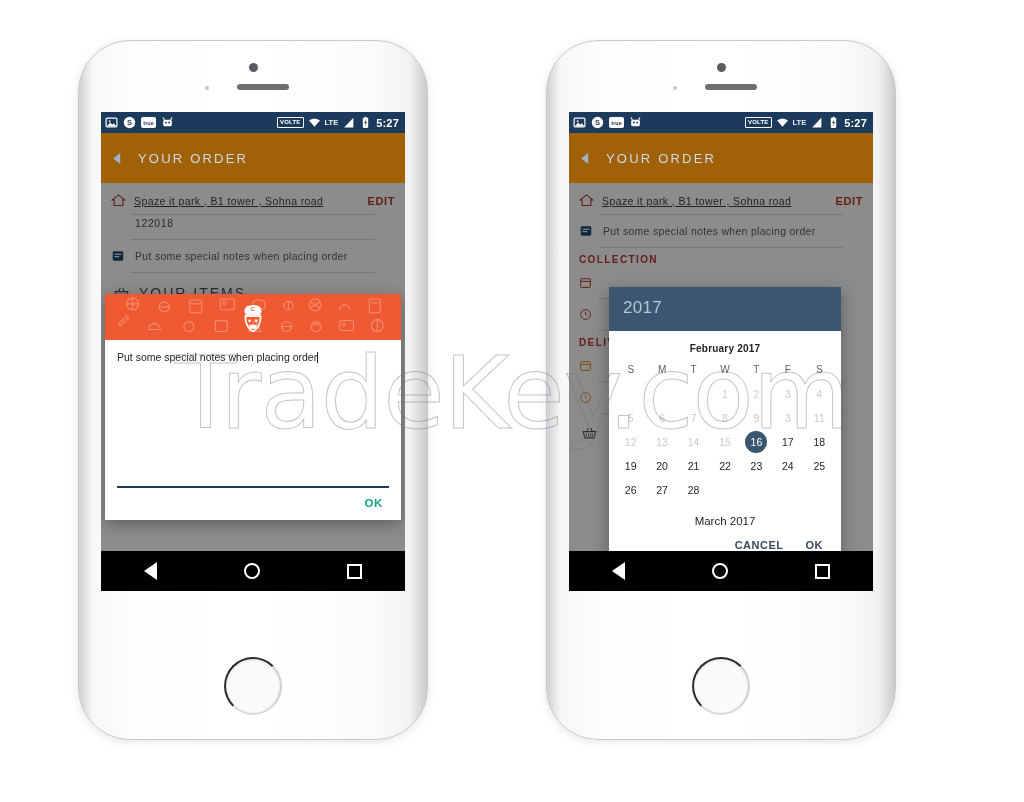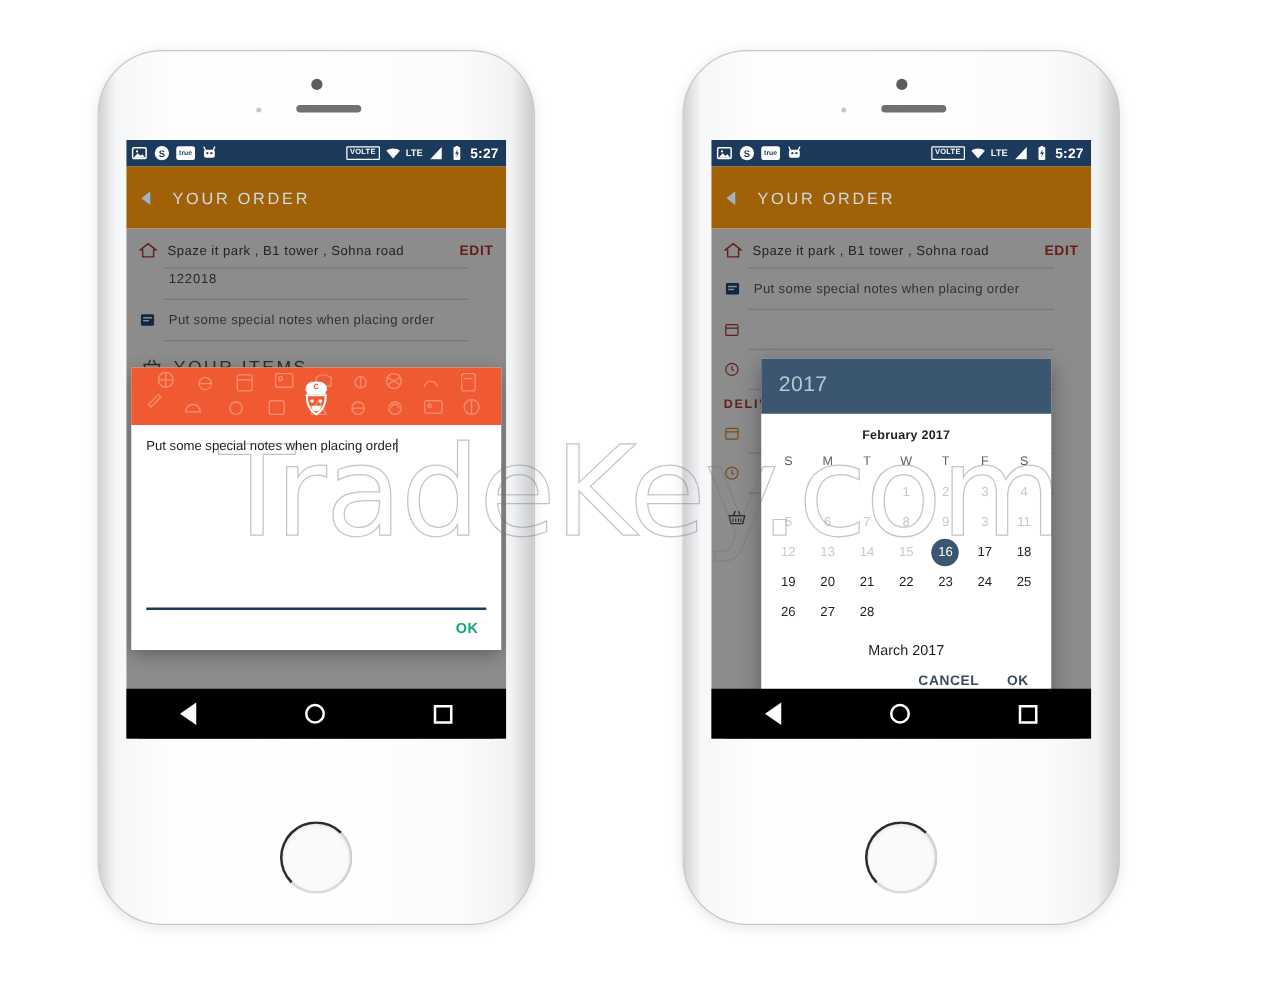--- a/index.html
+++ b/index.html
@@ -67,21 +67,21 @@
   }
   .appbar .title {
     color: #cfdbe6; font-size: 13px; letter-spacing: 2.2px; font-weight: 400;
   }
 
   .page { position: relative; height: 420px; background: #fff; }
 
   .row-addr {
     display: flex; align-items: center; gap: 8px; padding: 10px 10px 6px 10px;
   }
-  .row-addr .addr-text { flex: 1; font-size: 10.5px; color: #3a3f45; letter-spacing: .4px; }
+  .row-addr .addr-text { flex: 1; font-size: 10.5px; color: #3a3f45; letter-spacing: .4px; text-decoration: underline; }
   .row-addr .edit { color: #b23a2e; font-size: 11px; font-weight: 700; letter-spacing: .6px; }
   .pin { padding: 2px 10px 10px 34px; font-size: 10.5px; color: #4a4f55; letter-spacing: .6px; }
   .hr { height: 1px; background: #d8dadd; margin: 0 30px; }
 
   .list-row { display: flex; align-items: center; gap: 10px; padding: 9px 10px; }
   .list-row .lbl { font-size: 10.5px; color: #565b61; letter-spacing: .3px; }
   .sect-title { padding: 6px 10px 2px 10px; font-size: 10px; font-weight: 700;
                 color: #b23a2e; letter-spacing: 1.4px; }
 
   .items-head { display: flex; align-items: center; gap: 9px; padding: 12px 12px 8px 12px; }
@@ -400,20 +400,21 @@
         <div class="list-row">
           <svg width="14" height="14" viewBox="0 0 24 24">
             <rect x="3" y="4" width="18" height="16" rx="2" fill="#1b4a75"></rect>
             <rect x="6" y="8" width="12" height="2" fill="#fff"></rect>
             <rect x="6" y="12" width="8" height="2" fill="#fff"></rect>
           </svg>
           <span class="lbl">Put some special notes  when placing order</span>
         </div>
         <div class="hr"></div>
 
+        <div class="sect-title">COLLECTION</div>
 
         <div class="list-row">
           <svg width="13" height="13" viewBox="0 0 24 24">
             <rect x="3" y="5" width="18" height="16" rx="2" fill="none" stroke="#b23a2e" stroke-width="1.8"></rect>
             <path d="M3 10 h18" stroke="#b23a2e" stroke-width="1.8"></path>
           </svg>
         </div>
         <div class="hr"></div>
 
         <div class="list-row">

